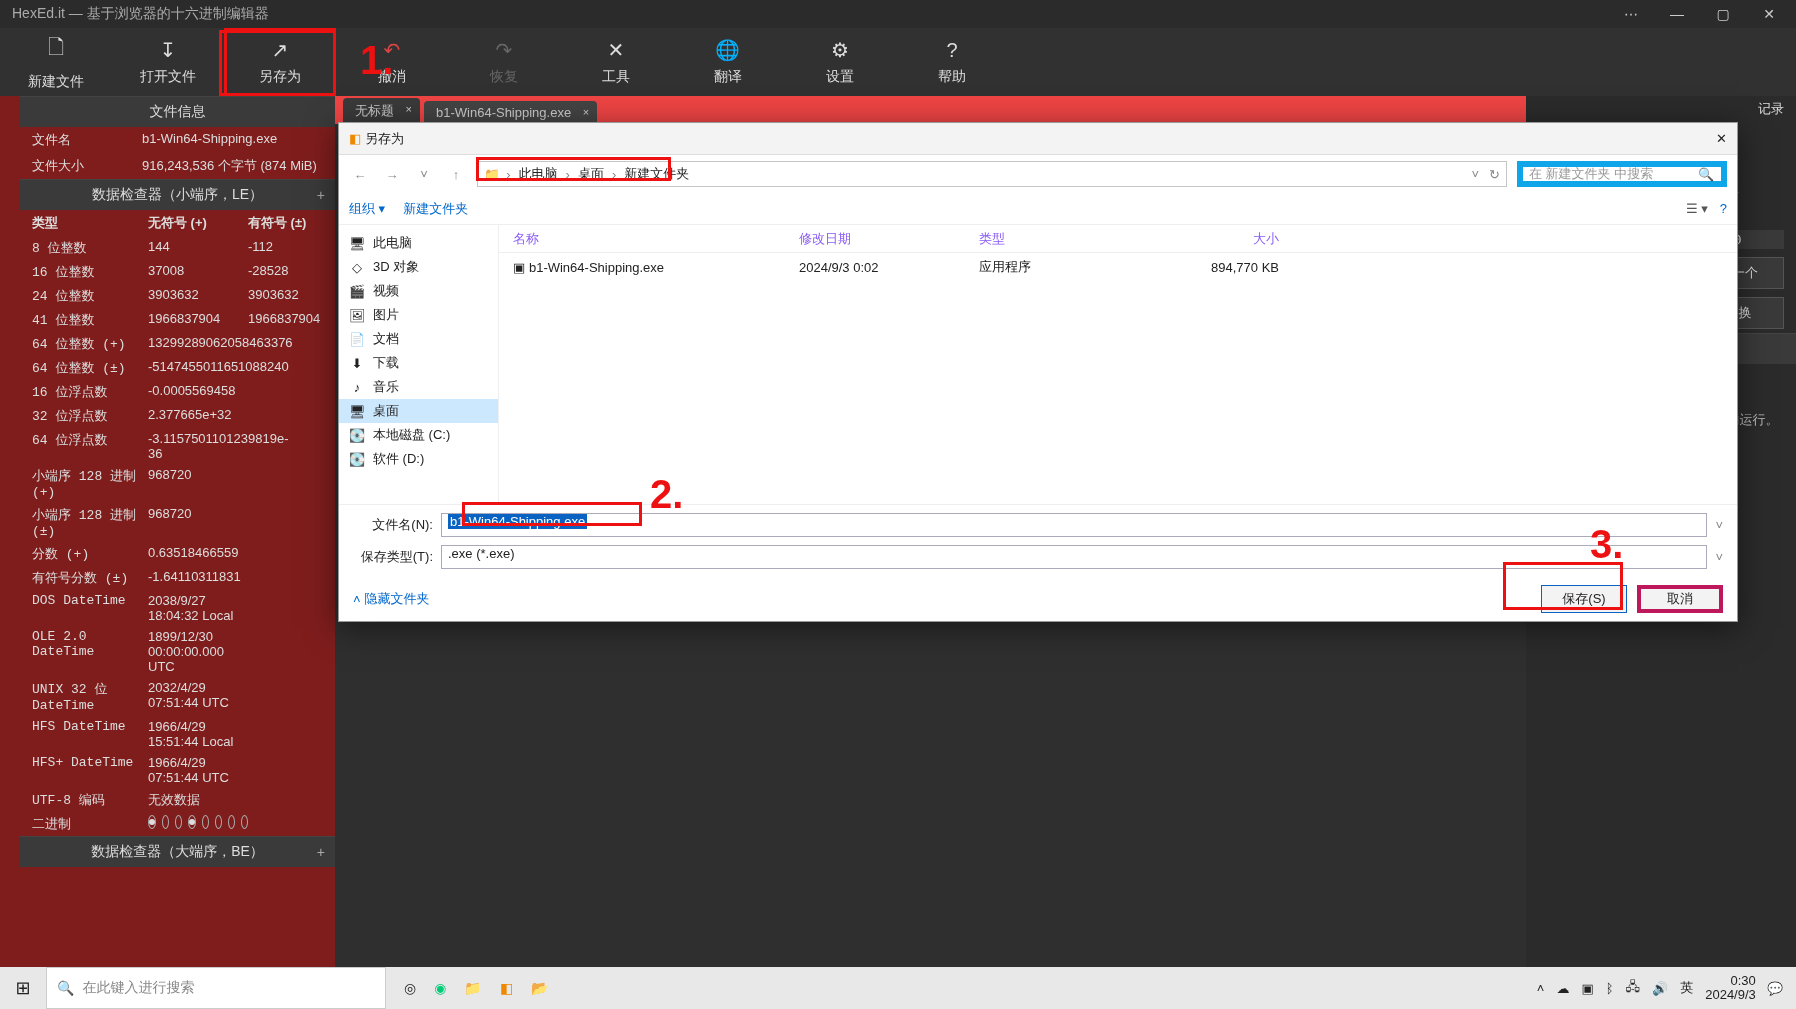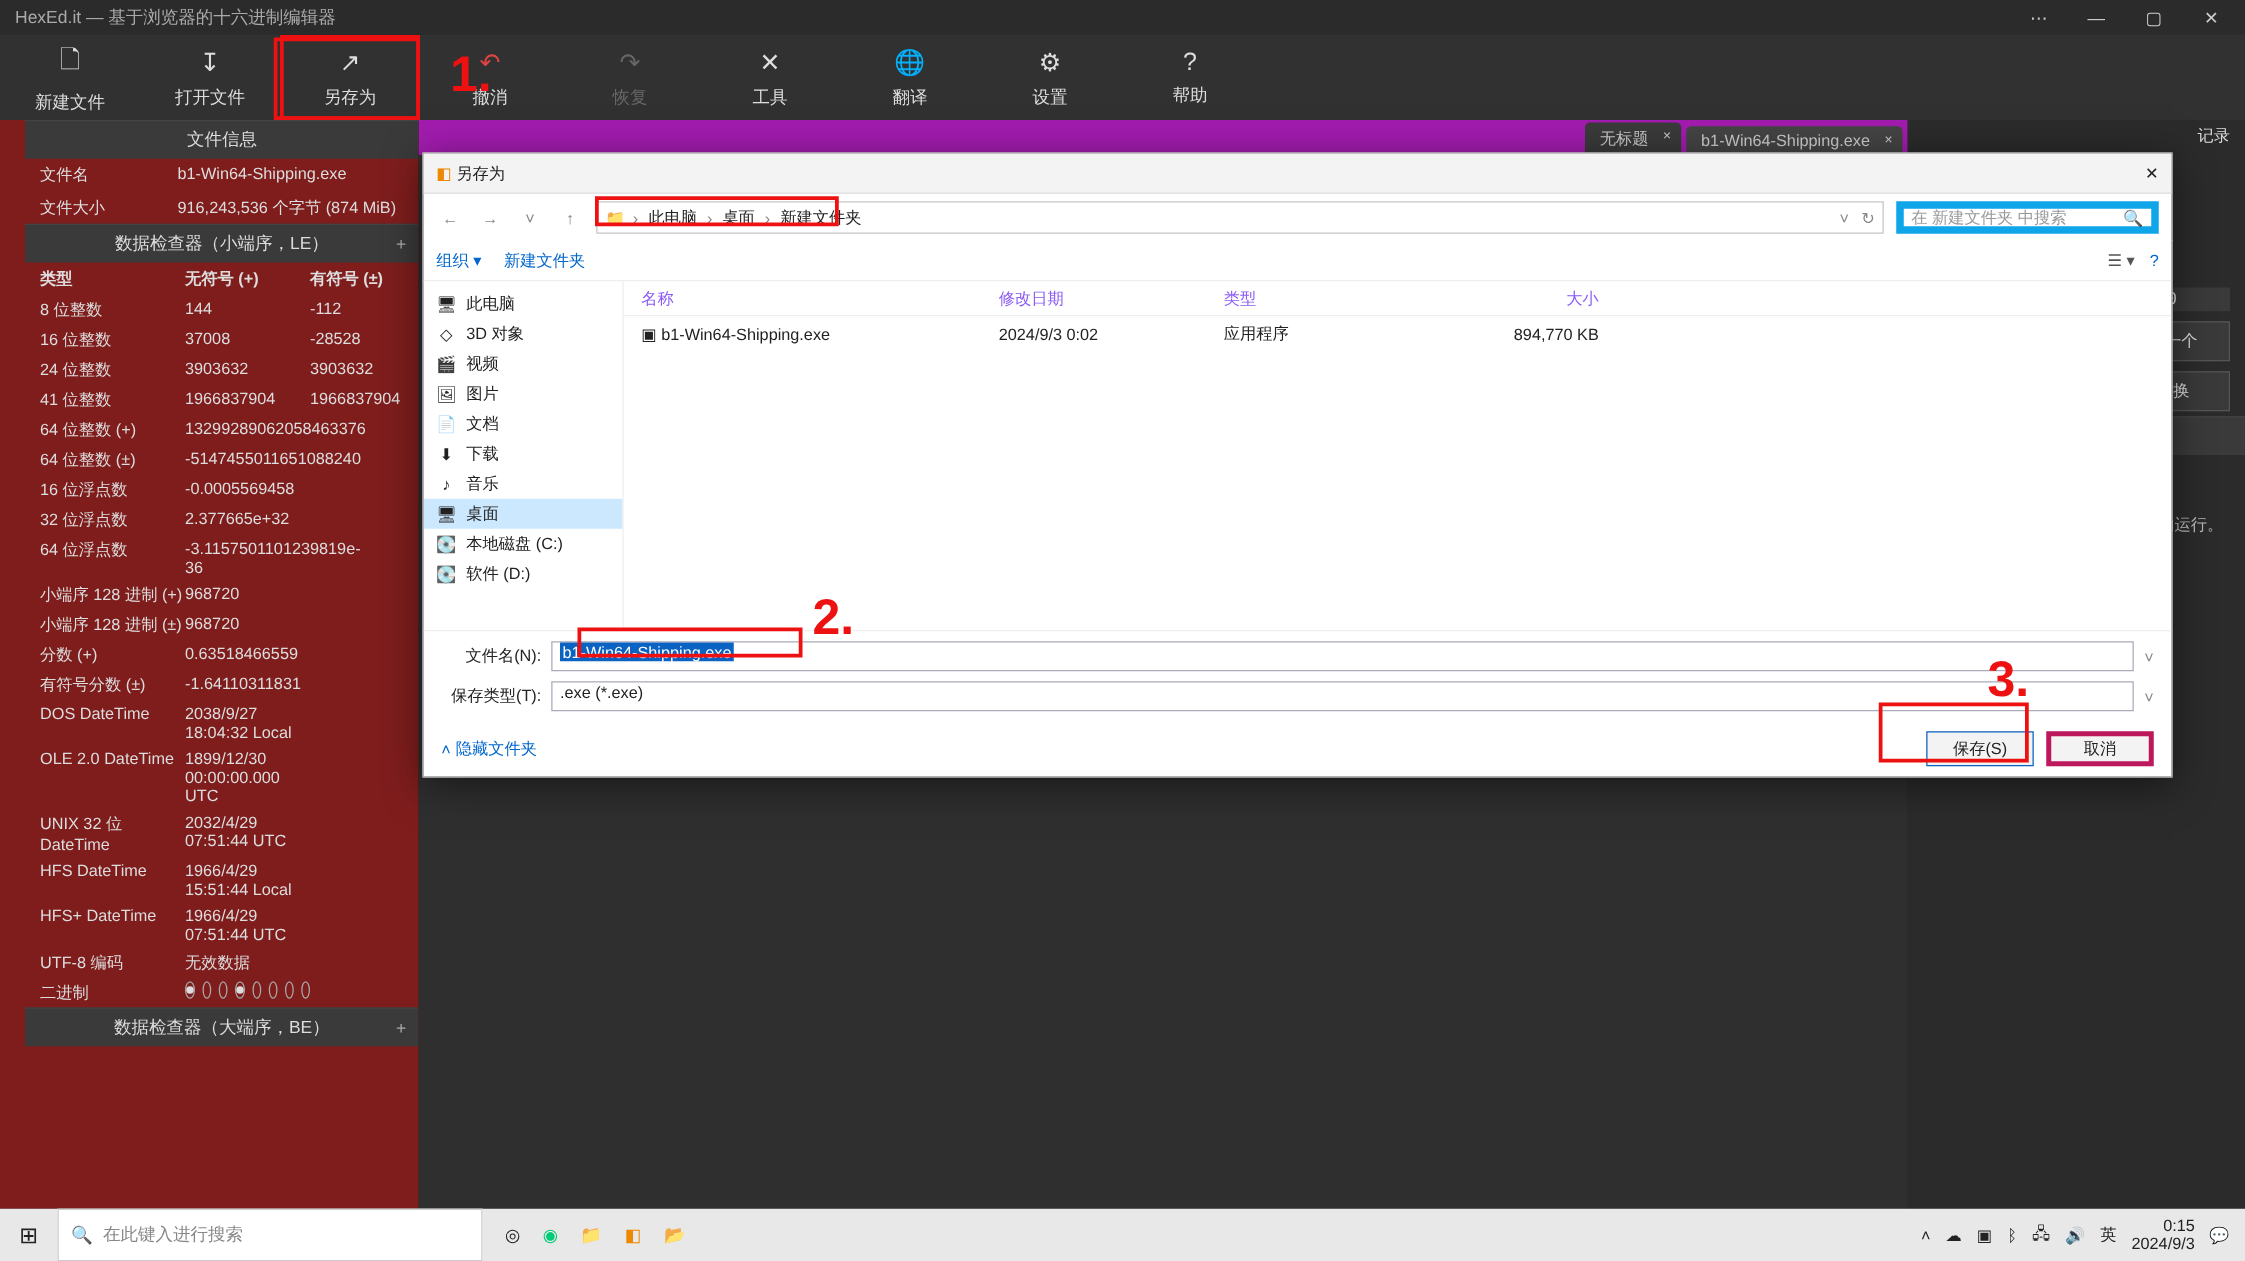--- a/index.html
+++ b/index.html
@@ -23,29 +23,29 @@
 .panel-header { background: #3a3a3a; text-align: center; padding: 6px 0; font-size: 14px; border-top: 1px solid #444; display: flex; align-items: center; justify-content: center; position: relative; }
 .panel-header .plus { position: absolute; right: 10px; color: #aaa; }
 .kv-row { display: flex; padding: 4px 12px; }
 .kv-row .k { width: 110px; }
 .kv-row .v { flex: 1; }
 .inspector-head { display: flex; padding: 4px 12px; }
 .inspector-head .k { width: 116px; font-weight: bold; }
 .inspector-head .u { width: 100px; font-weight: bold; }
 .inspector-head .s { flex: 1; font-weight: bold; }
 .ins-row { display: flex; padding: 3px 12px; }
-.ins-row .k { width: 116px; }
+.ins-row .k { width: 116px; font-family: Liberation Mono, monospace; }
 .ins-row .u { width: 100px; }
 .ins-row .s { flex: 1; }
 .radio-row { display: flex; gap: 6px; }
 .radio { width: 14px; height: 14px; border-radius: 50%; border: 1.5px solid #aaa; display: inline-flex; align-items: center; justify-content: center; }
 .radio.on::after { content: ""; width: 6px; height: 6px; border-radius: 50%; background: #ddd; }
 
 .center { flex: 1; background: #2b2b2b; position: relative; }
-.tabs { height: 28px; background: #a21caf; display: flex; align-items: flex-end; padding-left: 8px; gap: 0; font-size: 13px; justify-content: flex-end; }
+.tabs { height: 28px; background: #ef4444; display: flex; align-items: flex-end; padding-left: 8px; gap: 0; font-size: 13px; }
 .tab { padding: 4px 26px 4px 12px; background: #3a3a3a; color: #ccc; border-top-left-radius: 4px; border-top-right-radius: 4px; margin-right: 4px; position: relative; }
 .tab.active { background: #444; }
 .tab .close { position: absolute; right: 8px; top: 5px; font-size: 11px; }
 .hex-area { font-family: Consolas, monospace; font-size: 17px; line-height: 21px; padding: 0 14px; white-space: pre; color: #ddd; background: #2f2f2f; height: calc(100% - 28px); overflow: hidden; }
 .hex-line { display: flex; }
 .hex-addr { width: 110px; color: #ddd; }
 .hex-bytes { width: 505px; }
 .hex-ascii { flex: 1; color: #ddd; }
 
 .right-panel { width: 270px; background: #2b2b2b; font-size: 13px; color: #ddd; padding-top: 0; }
@@ -508,18 +508,18 @@
   </div>
   <div class="tray">
     <span>˄</span>
     <span>☁</span>
     <span>▣</span>
     <span>ᛒ</span>
     <span>🖧</span>
     <span>🔊</span>
     <span>英</span>
     <div class="clock">
-      <div>0:15</div>
+      <div>0:30</div>
       <div>2024/9/3</div>
     </div>
     <span>💬</span>
   </div>
 </div>
 
 </body></html>

